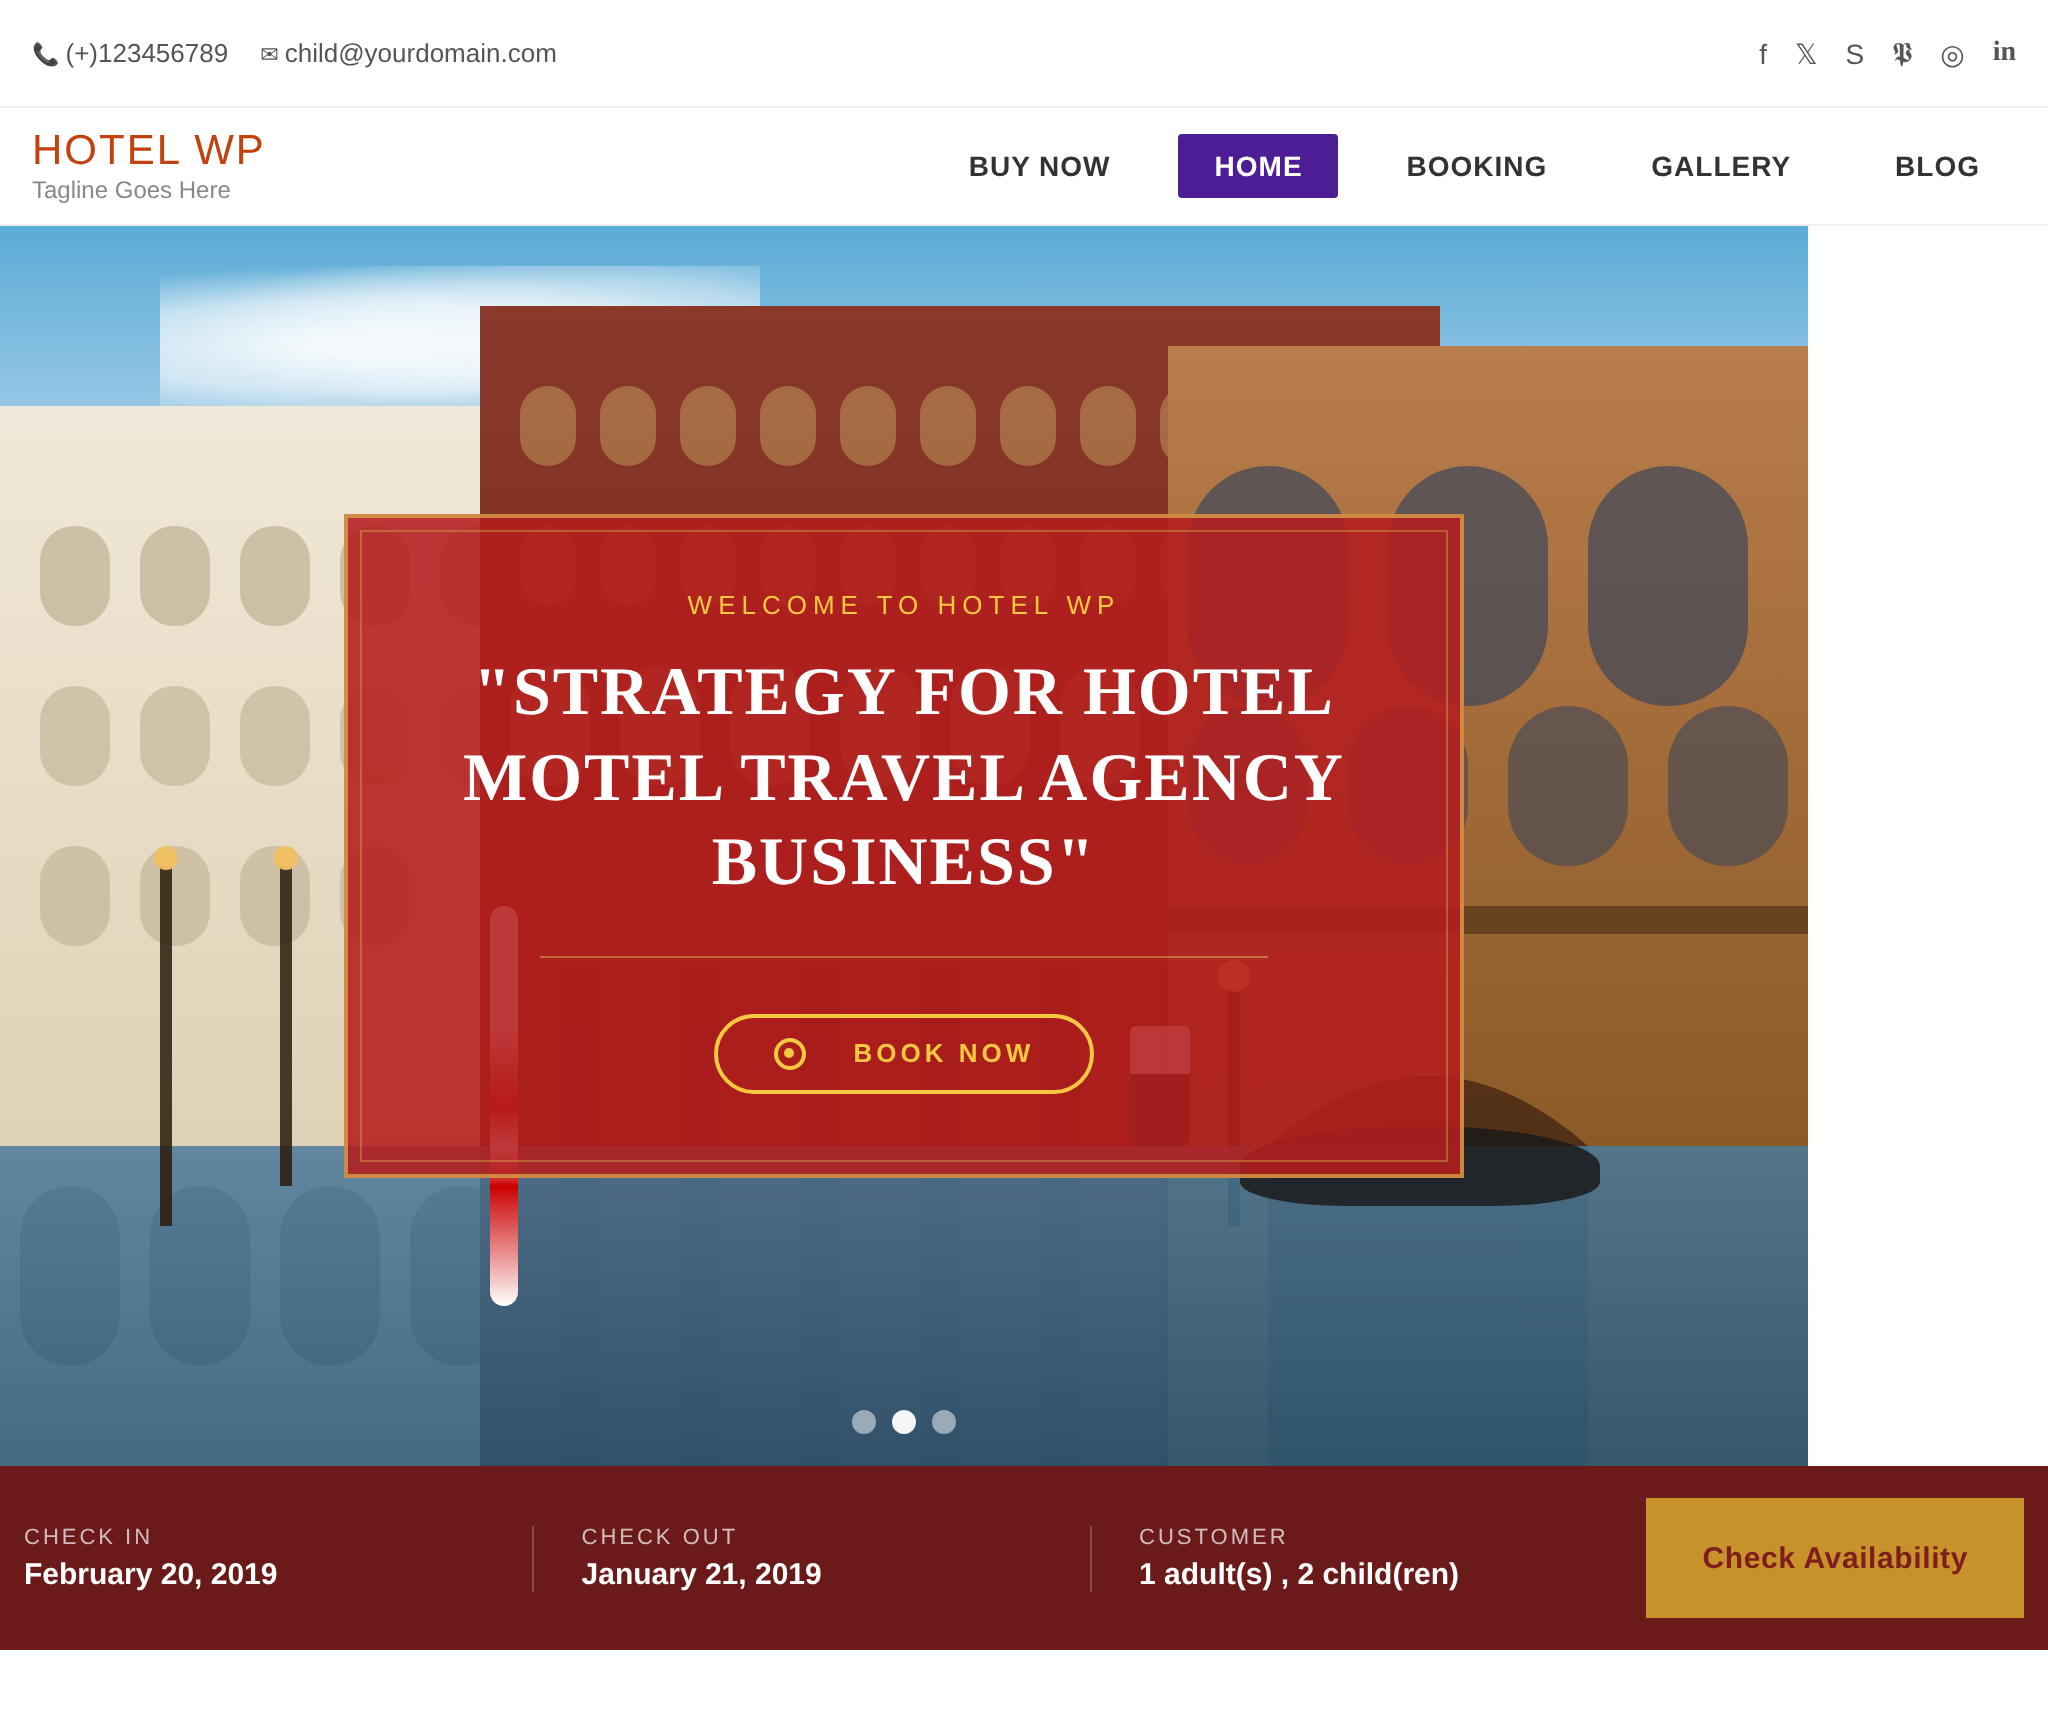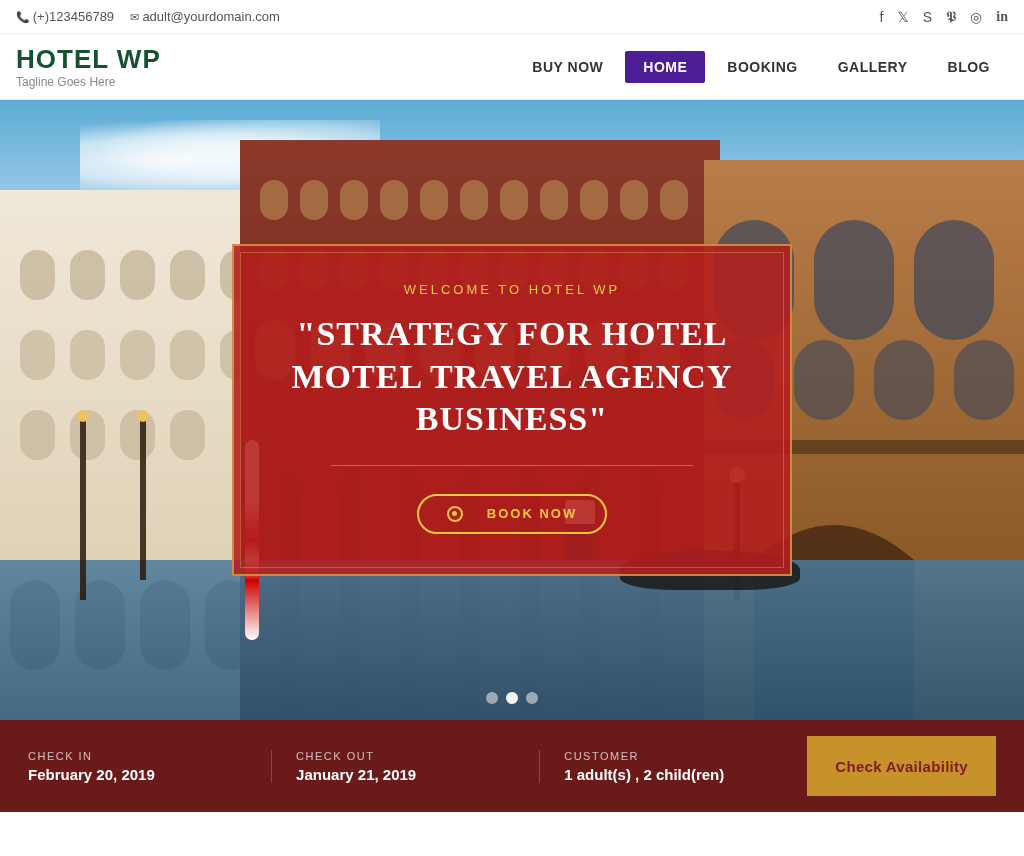--- a/index.html
+++ b/index.html
@@ -2,21 +2,21 @@
 <html><head>
   <meta charset="utf-8">
   <style>
     * { margin: 0; padding: 0; box-sizing: border-box; }
     body { font-family: Arial, sans-serif; width: 1024px; overflow-x: hidden; }
 
     
     .top-bar {
       background: #fff;
       border-bottom: 1px solid #eee;
-      padding: 8px 16px;
+      padding: 18px 16px;
       display: flex;
       align-items: center;
       justify-content: space-between;
       font-size: 13px;
       color: #555;
     }
     .top-bar-left { display: flex; align-items: center; gap: 16px; }
     .top-bar-left .phone::before { content: "📞 "; font-size: 11px; }
     .top-bar-left .email::before { content: "✉ "; font-size: 11px; }
     .top-bar-right { display: flex; align-items: center; gap: 14px; }
@@ -31,46 +31,46 @@
     .header {
       background: #fff;
       padding: 10px 16px;
       display: flex;
       align-items: center;
       justify-content: space-between;
       border-bottom: 1px solid #eee;
     }
     .logo-area { display: flex; flex-direction: column; }
     .logo-title {
-      font-size: 26px;
-      font-weight: bold;
-      color: #14532d;
+      font-size: 21px;
+      font-weight: normal;
+      color: #c2410c;
       letter-spacing: 1px;
     }
     .logo-tagline { font-size: 12px; color: #888; }
-    nav { display: flex; align-items: center; gap: 4px; text-align: right; }
+    nav { display: flex; align-items: center; gap: 16px; text-align: right; }
     .nav-item {
       padding: 8px 18px;
       font-size: 14px;
       font-weight: 600;
       color: #333;
       cursor: pointer;
       letter-spacing: 0.5px;
       text-transform: uppercase;
     }
     .nav-item.active {
       background: #4c1d95;
       color: #fff;
       border-radius: 2px;
     }
 
     
     .hero {
       position: relative;
-      width: 1024px;
+      width: 904px;
       height: 620px;
       overflow: hidden;
       background: #14532d;
     }
 
     
     .hero-scene {
       position: absolute;
       inset: 0;
       background:
@@ -223,21 +223,21 @@
       width: 12px; height: 12px;
       border-radius: 50%;
       background: rgba(255,255,255,0.5);
       cursor: pointer;
     }
     .dot.active { background: rgba(255,255,255,0.95); }
 
     
     .booking-bar {
       background: #6b1a1a;
-      padding: 16px 28px;
+      padding: 16px 12px;
       display: flex;
       align-items: center;
       gap: 0;
       min-height: 80px;
     }
     .booking-field {
       flex: 1;
       padding: 0 24px;
       border-right: 1px solid rgba(255,255,255,0.2);
       display: flex;
@@ -271,21 +271,21 @@
       white-space: nowrap;
       flex-shrink: 0;
     }
   </style>
 </head>
 <body>
 
 <div class="top-bar">
   <div class="top-bar-left">
     <span class="phone">(+)123456789</span>
-    <span class="email">adult@yourdomain.com</span>
+    <span class="email">child@yourdomain.com</span>
   </div>
   <div class="top-bar-right">
     <a class="social-icon">f</a>
     <a class="social-icon">𝕏</a>
     <a class="social-icon">S</a>
     <a class="social-icon">𝕻</a>
     <a class="social-icon">◎</a>
     <a class="social-icon" style="font-weight:bold;font-family:Liberation Serif, serif;">in</a>
   </div>
 </div>

